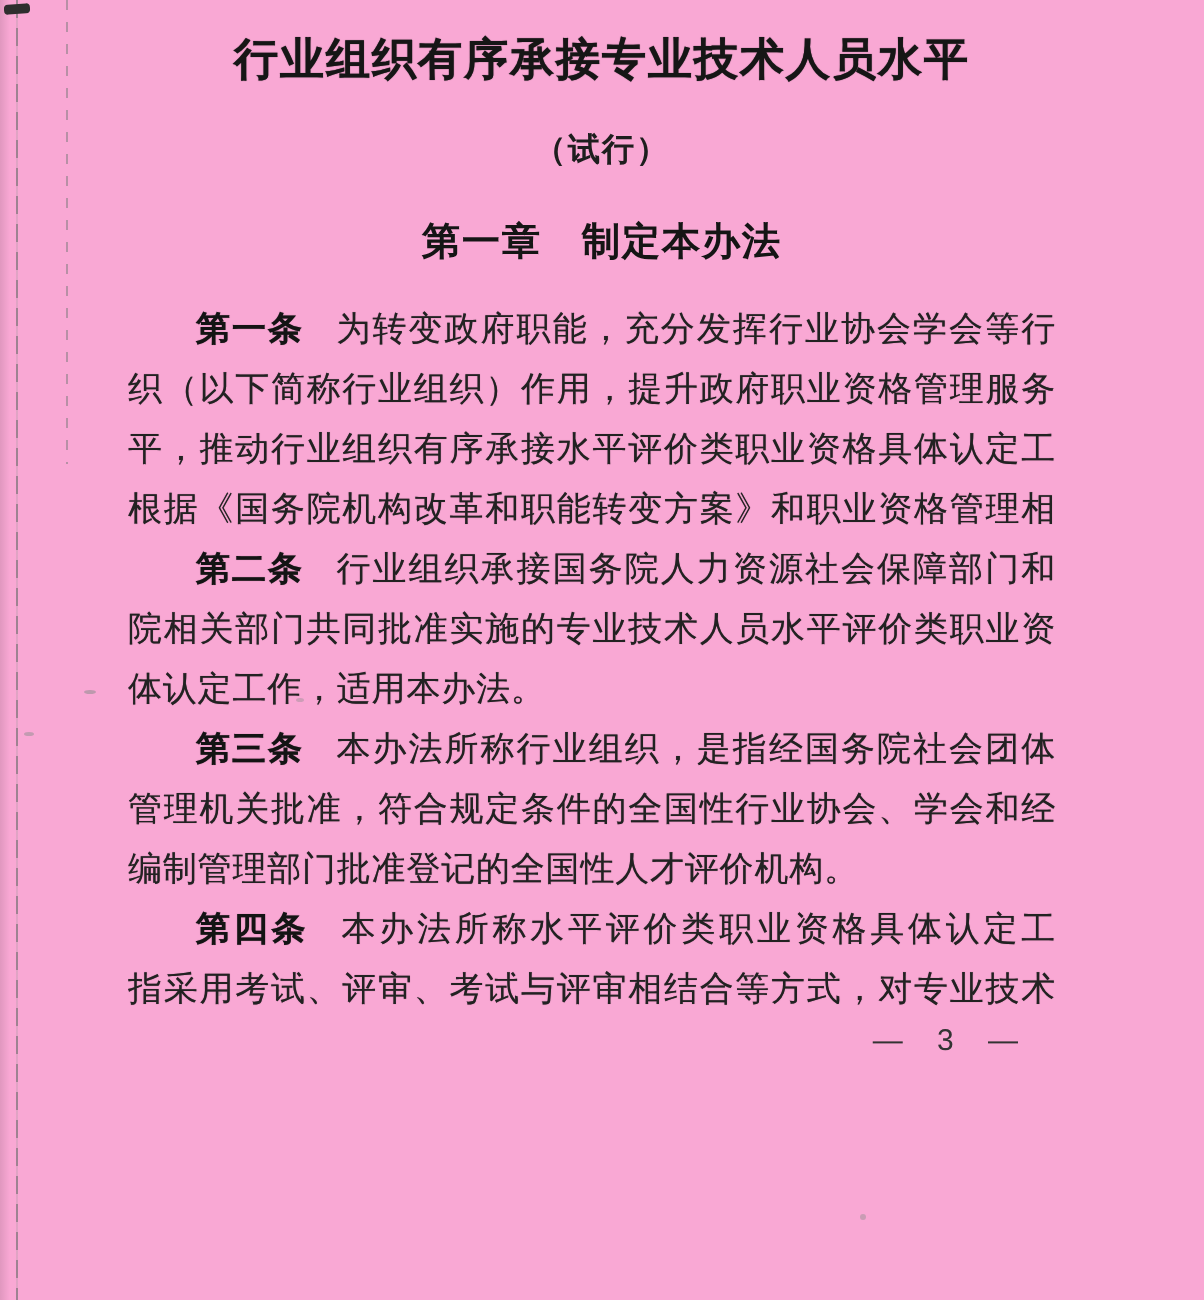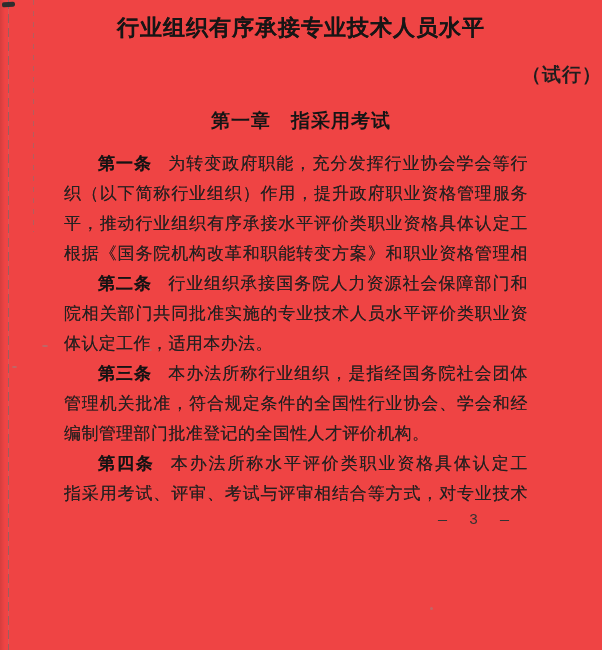--- a/index.html
+++ b/index.html
@@ -1,23 +1,23 @@
 <!DOCTYPE html>
 <html><head>
 <meta charset="utf-8">
 <style>
   html, body { margin: 0; padding: 0; background: #e9e9e9; }
   .page {
     position: relative;
     width: 602px;
     height: 650px;
     margin: 0;
-    background: #ef4444;
+    background: #f9a8d4;
     overflow: hidden;
-    font-family: Liberation Mono, monospace;
+    font-family: Liberation Sans, sans-serif;
     color: #1e1e1e;
   }
   
   .edge-shade {
     position: absolute; left: 0; top: 0; width: 5px; height: 100%;
     background: linear-gradient(90deg, rgba(0,0,0,0.10), rgba(0,0,0,0));
   }
   .scan-line-solid {
     position: absolute; left: 8px; top: 0; width: 1px; height: 100%;
     background: repeating-linear-gradient(180deg,
@@ -41,22 +41,22 @@
   
   .doc { position: relative; padding-top: 12px; }
   .title-line {
     text-align: center;
     font-size: 22px; font-weight: bold;
     line-height: 36px; letter-spacing: 1px;
     color: #161616;
     text-shadow: 0 0 0.5px rgba(0,0,0,.7);
   }
   .subtitle {
-    text-align: right;
-    font-size: 19px; font-weight: bold;
+    text-align: center;
+    font-size: 16px; font-weight: bold;
     line-height: 22px; margin-top: 17px;
     letter-spacing: 1px;
   }
   .chapter {
     text-align: center;
     font-size: 19px; font-weight: bold;
     line-height: 26px; margin-top: 22px;
     letter-spacing: 1px;
     color: #151515;
   }
@@ -100,21 +100,21 @@
   <div class="speck s2"></div>
   <div class="speck s3"></div>
   <div class="speck s4"></div>
   <div class="speck s5"></div>
 
   <div class="doc">
     <div class="title-line">行业组织有序承接专业技术人员水平</div>
 
     <div class="subtitle">（试行）</div>
 
-    <div class="chapter">第一章　指采用考试</div>
+    <div class="chapter">第一章　制定本办法</div>
 
     <div class="body-block">
         <div class="article">
 
   <div class="line first">
       <b class="art-label">第一条</b><span class="art-text">为转变政府职能，充分发挥行业协会学会等行业组</span>
     </div>
           <div class="line">
       <span class="art-text">织（以下简称行业组织）作用，提升政府职业资格管理服务水</span>
     </div>

